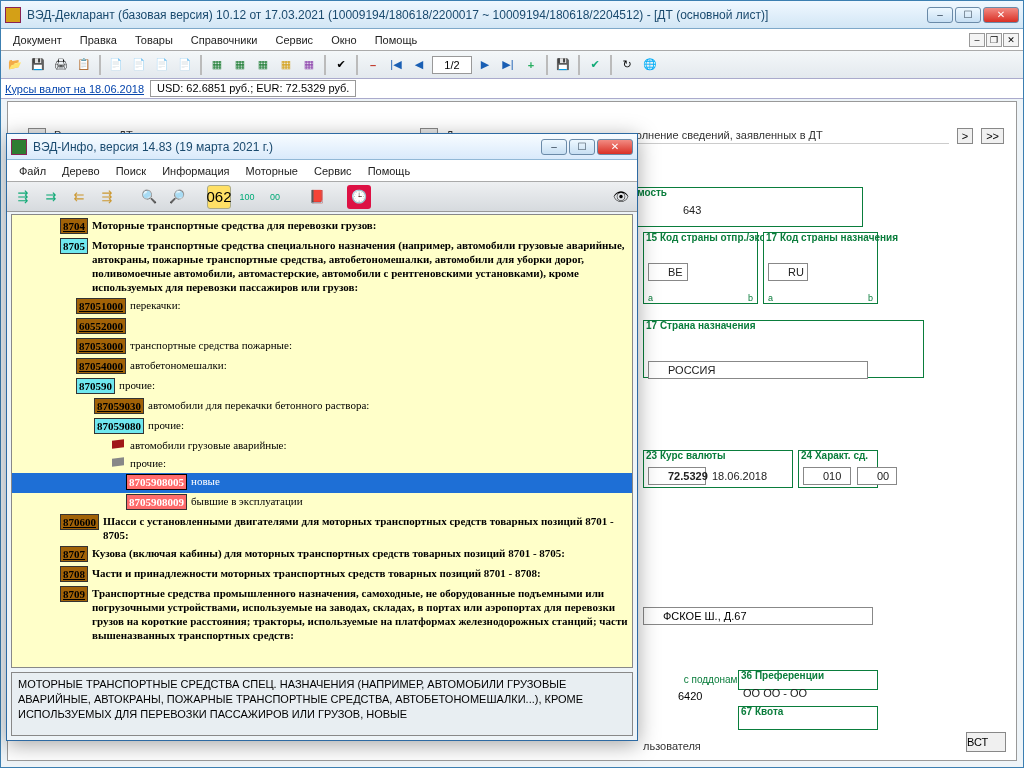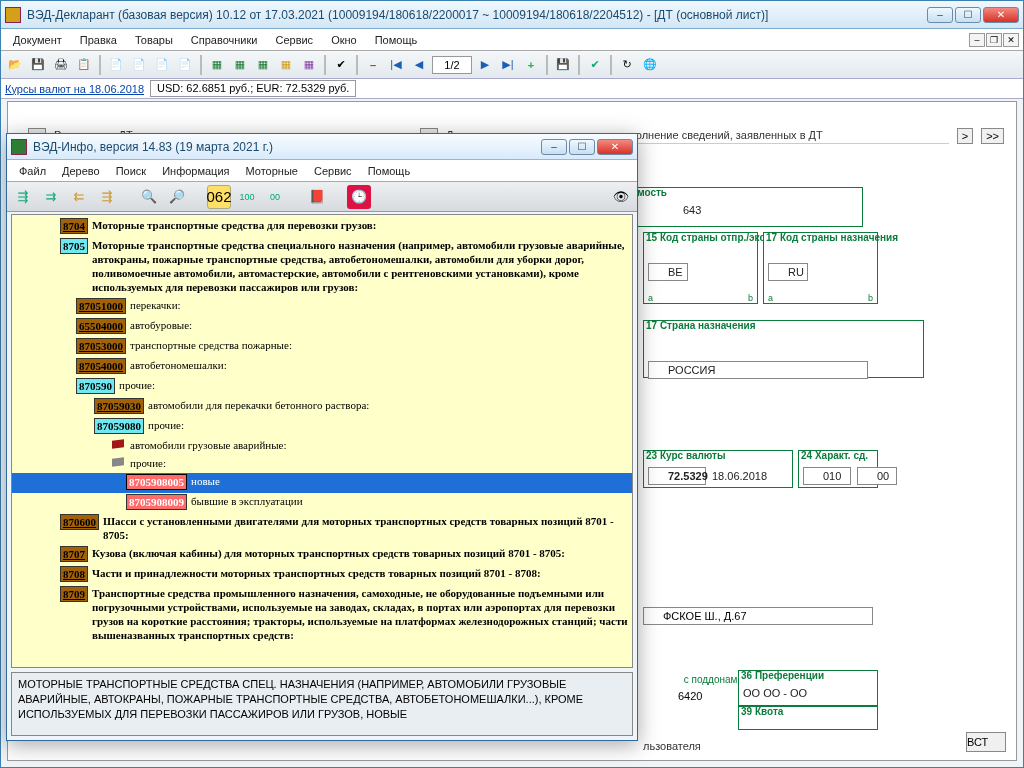--- a/index.html
+++ b/index.html
@@ -187,28 +187,28 @@
         <div class="ginput" style="width:48px">010</div>
         <div class="ginput" style="width:24px">00</div>
       </div>
     </div>
 
     <div class="ginput" style="position:absolute;left:635px;top:505px;width:230px">ФСКОЕ Ш., Д.67</div>
 
     <div style="position:absolute;left:635px;top:572px;width:100px;text-align:right;font-size:10px;color:#0a7d3c">с поддонами</div>
     <div style="position:absolute;left:670px;top:588px;font-size:11px">6420</div>
 
-    <div class="gbox" style="left:730px; top:568px; width:140px; height:36px;">
+    <div class="gbox" style="left:730px; top:568px; width:140px; height:20px;">
       <div class="glabel">36 Преференции</div>
       <div class="gcontent">
           <span>ОО ОО  -  ОО</span>
         </div>
     </div>
     <div class="gbox" style="left:730px; top:604px; width:140px; height:24px;">
-      <div class="glabel">39 Квота</div>
+      <div class="glabel">67 Квота</div>
     </div>
 
     <div style="position:absolute;left:635px;bottom:8px;font-size:11px;color:#333">льзователя</div>
     <div class="bst-btn">ВСТ</div>
   </div>
 </div>
 
 <div class="sub-window">
   <div class="sub-titlebar">
     <div class="titlebar-icon" style="background:#2e7d32"></div>
@@ -260,22 +260,21 @@
         <span class="code-badge cb-cyan">8705</span>
         <span class="tree-text">Моторные транспортные средства специального назначения (например, автомобили грузовые аварийные, автокраны, пожарные транспортные средства, автобетономешалки, автомобили для уборки дорог, поливомоечные автомобили, автомастерские, автомобили с рентгеновскими установками), кроме используемых для перевозки пассажиров или грузов:</span>
       </div>
       <div class="tree-row">
         <div class="tree-indent" style="width:62px"></div>
         <span class="code-badge cb-green">87051000</span>
         <span class="tree-text plain">перекачки:</span>
       </div>
       <div class="tree-row">
         <div class="tree-indent" style="width:62px"></div>
-        <span class="code-badge cb-green">65504000</span>
-        <span class="tree-text plain">автобуровые:</span>
+        <span class="code-badge cb-green">60552000</span>
       </div>
       <div class="tree-row">
         <div class="tree-indent" style="width:62px"></div>
         <span class="code-badge cb-green">87053000</span>
         <span class="tree-text plain">транспортные средства пожарные:</span>
       </div>
       <div class="tree-row">
         <div class="tree-indent" style="width:62px"></div>
         <span class="code-badge cb-green">87054000</span>
         <span class="tree-text plain">автобетономешалки:</span>

